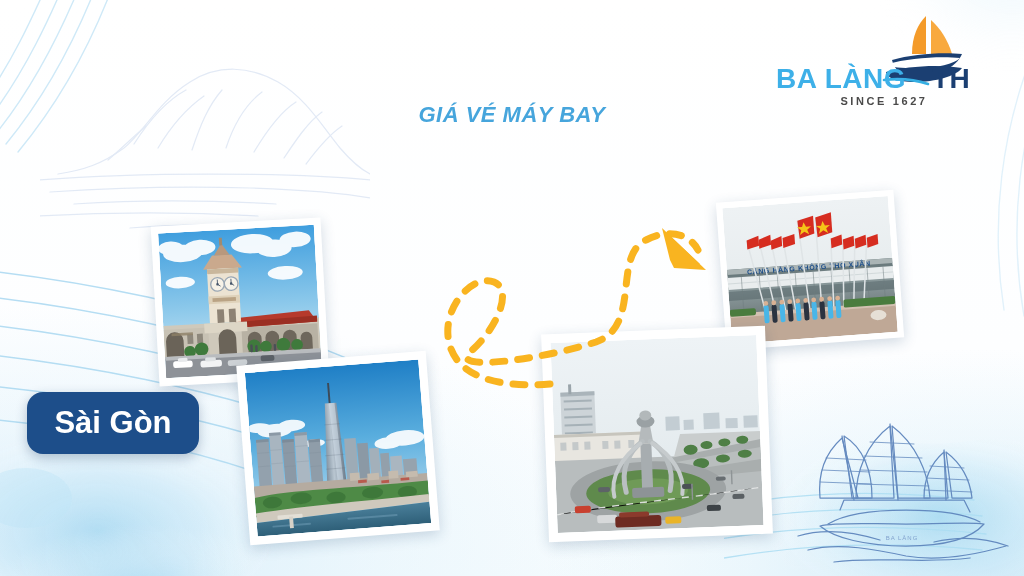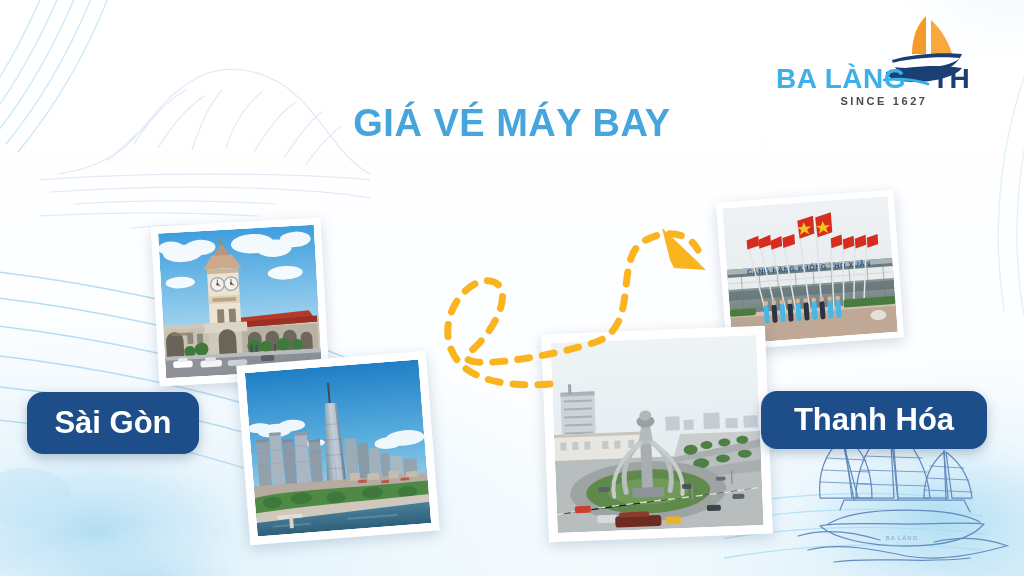--- a/index.html
+++ b/index.html
@@ -30,23 +30,24 @@
   #bg-ship{right:10px;bottom:2px;width:220px;height:160px;opacity:.95;}
   #bg-wash-topright{right:-10px;top:-30px;width:200px;height:150px;opacity:.5;}
 
   
   #logo{position:absolute;right:28px;top:10px;width:230px;height:100px;}
   #logo svg{display:block;width:100%;height:100%;}
 
   
   #title-block{position:absolute;left:0;top:104px;width:1024px;text-align:center;}
   #title-main{
-    font-size:38px;font-weight:bold;letter-spacing:.5px;
+    font-size:22px;font-weight:bold;letter-spacing:.5px;
     color:#46a5dc;line-height:1;margin:0;
     text-shadow:0 1px 0 rgba(255,255,255,.9);
+    font-style:italic;
   }
   #title-sub{
     font-size:36px;font-weight:bold;letter-spacing:.4px;
     color:#1b4e8b;line-height:1;margin:14px 0 0 0;
     text-shadow:0 1px 0 rgba(255,255,255,.9);
   }
 
   
   .photo{
     position:absolute;
@@ -717,17 +718,14 @@
       </g>
       <path d="M232 16 L 276 58 L 244 56 L 240 48 Z" fill="#F9B420"></path>
       <path d="M236 20 L 270 52 L 246 51 L 243 45 Z" fill="#F9B420"></path>
     </svg>
   </div>
 
   <div class="badge" id="badge-saigon">
     <span>Sài Gòn</span>
   </div>
 
-  <div class="badge" id="badge-thanhhoa">
-    <span>Thanh Hóa</span>
-  </div>
 
 </div>
 
 </body></html>

